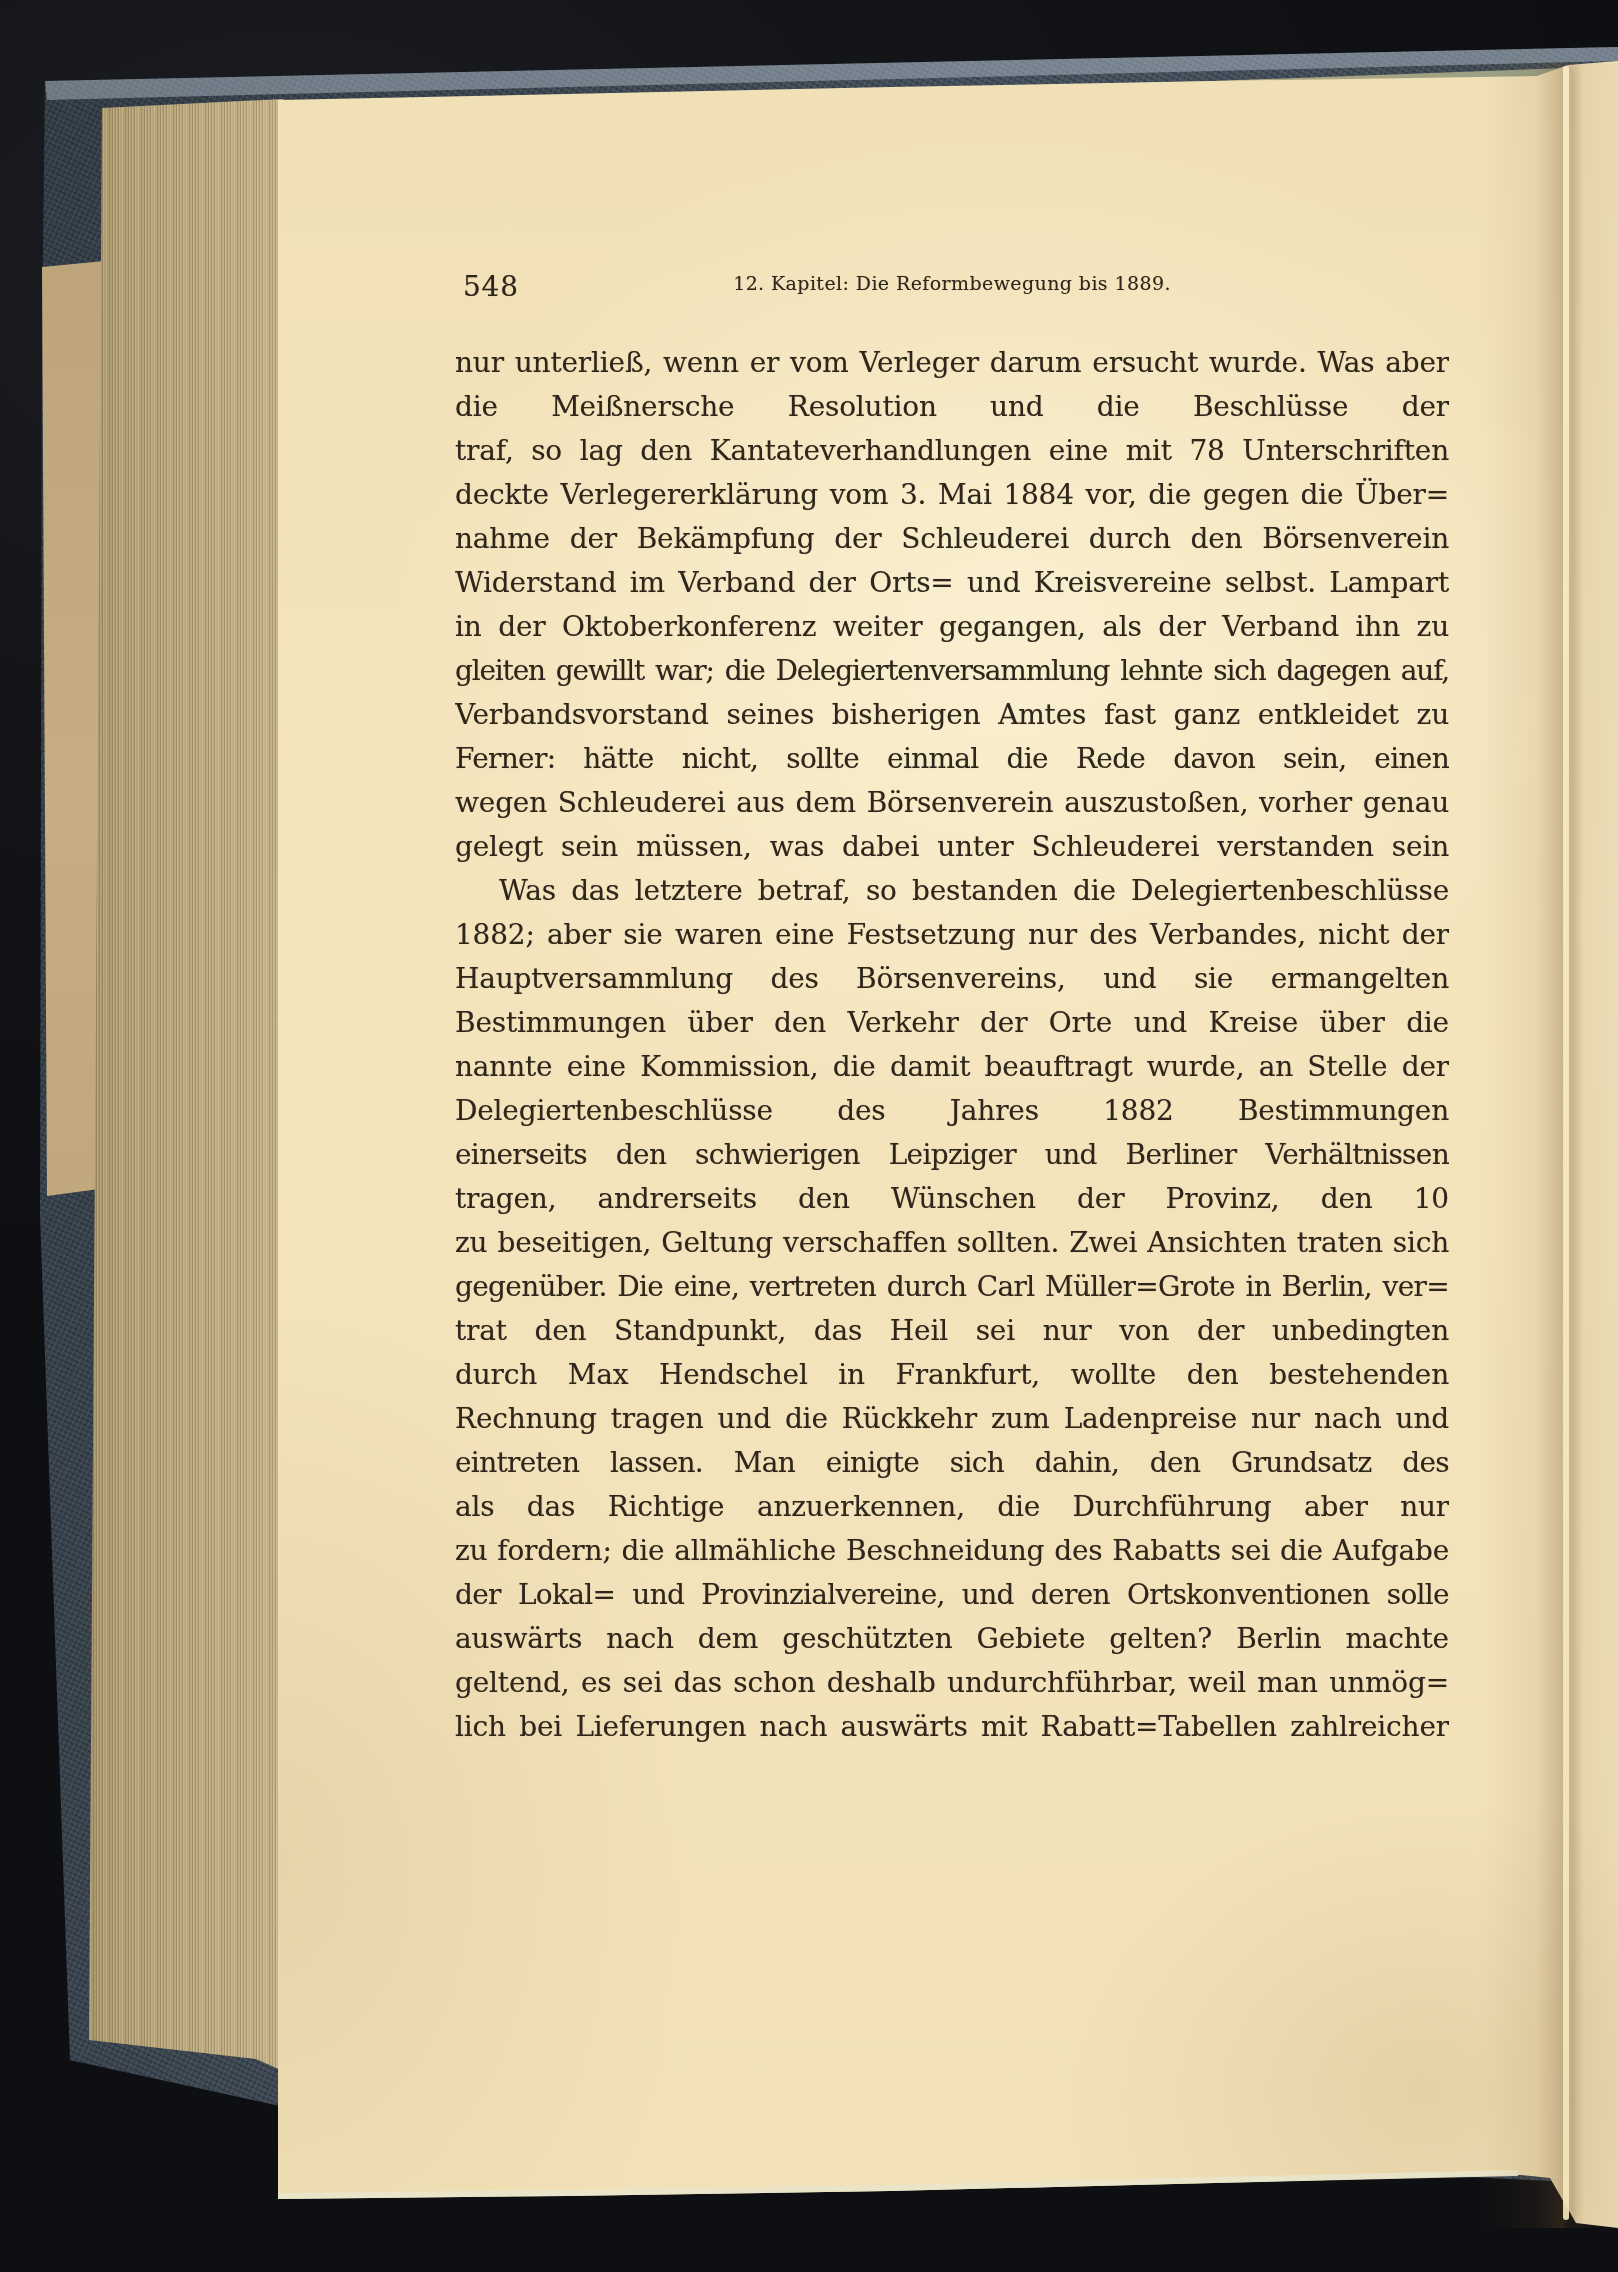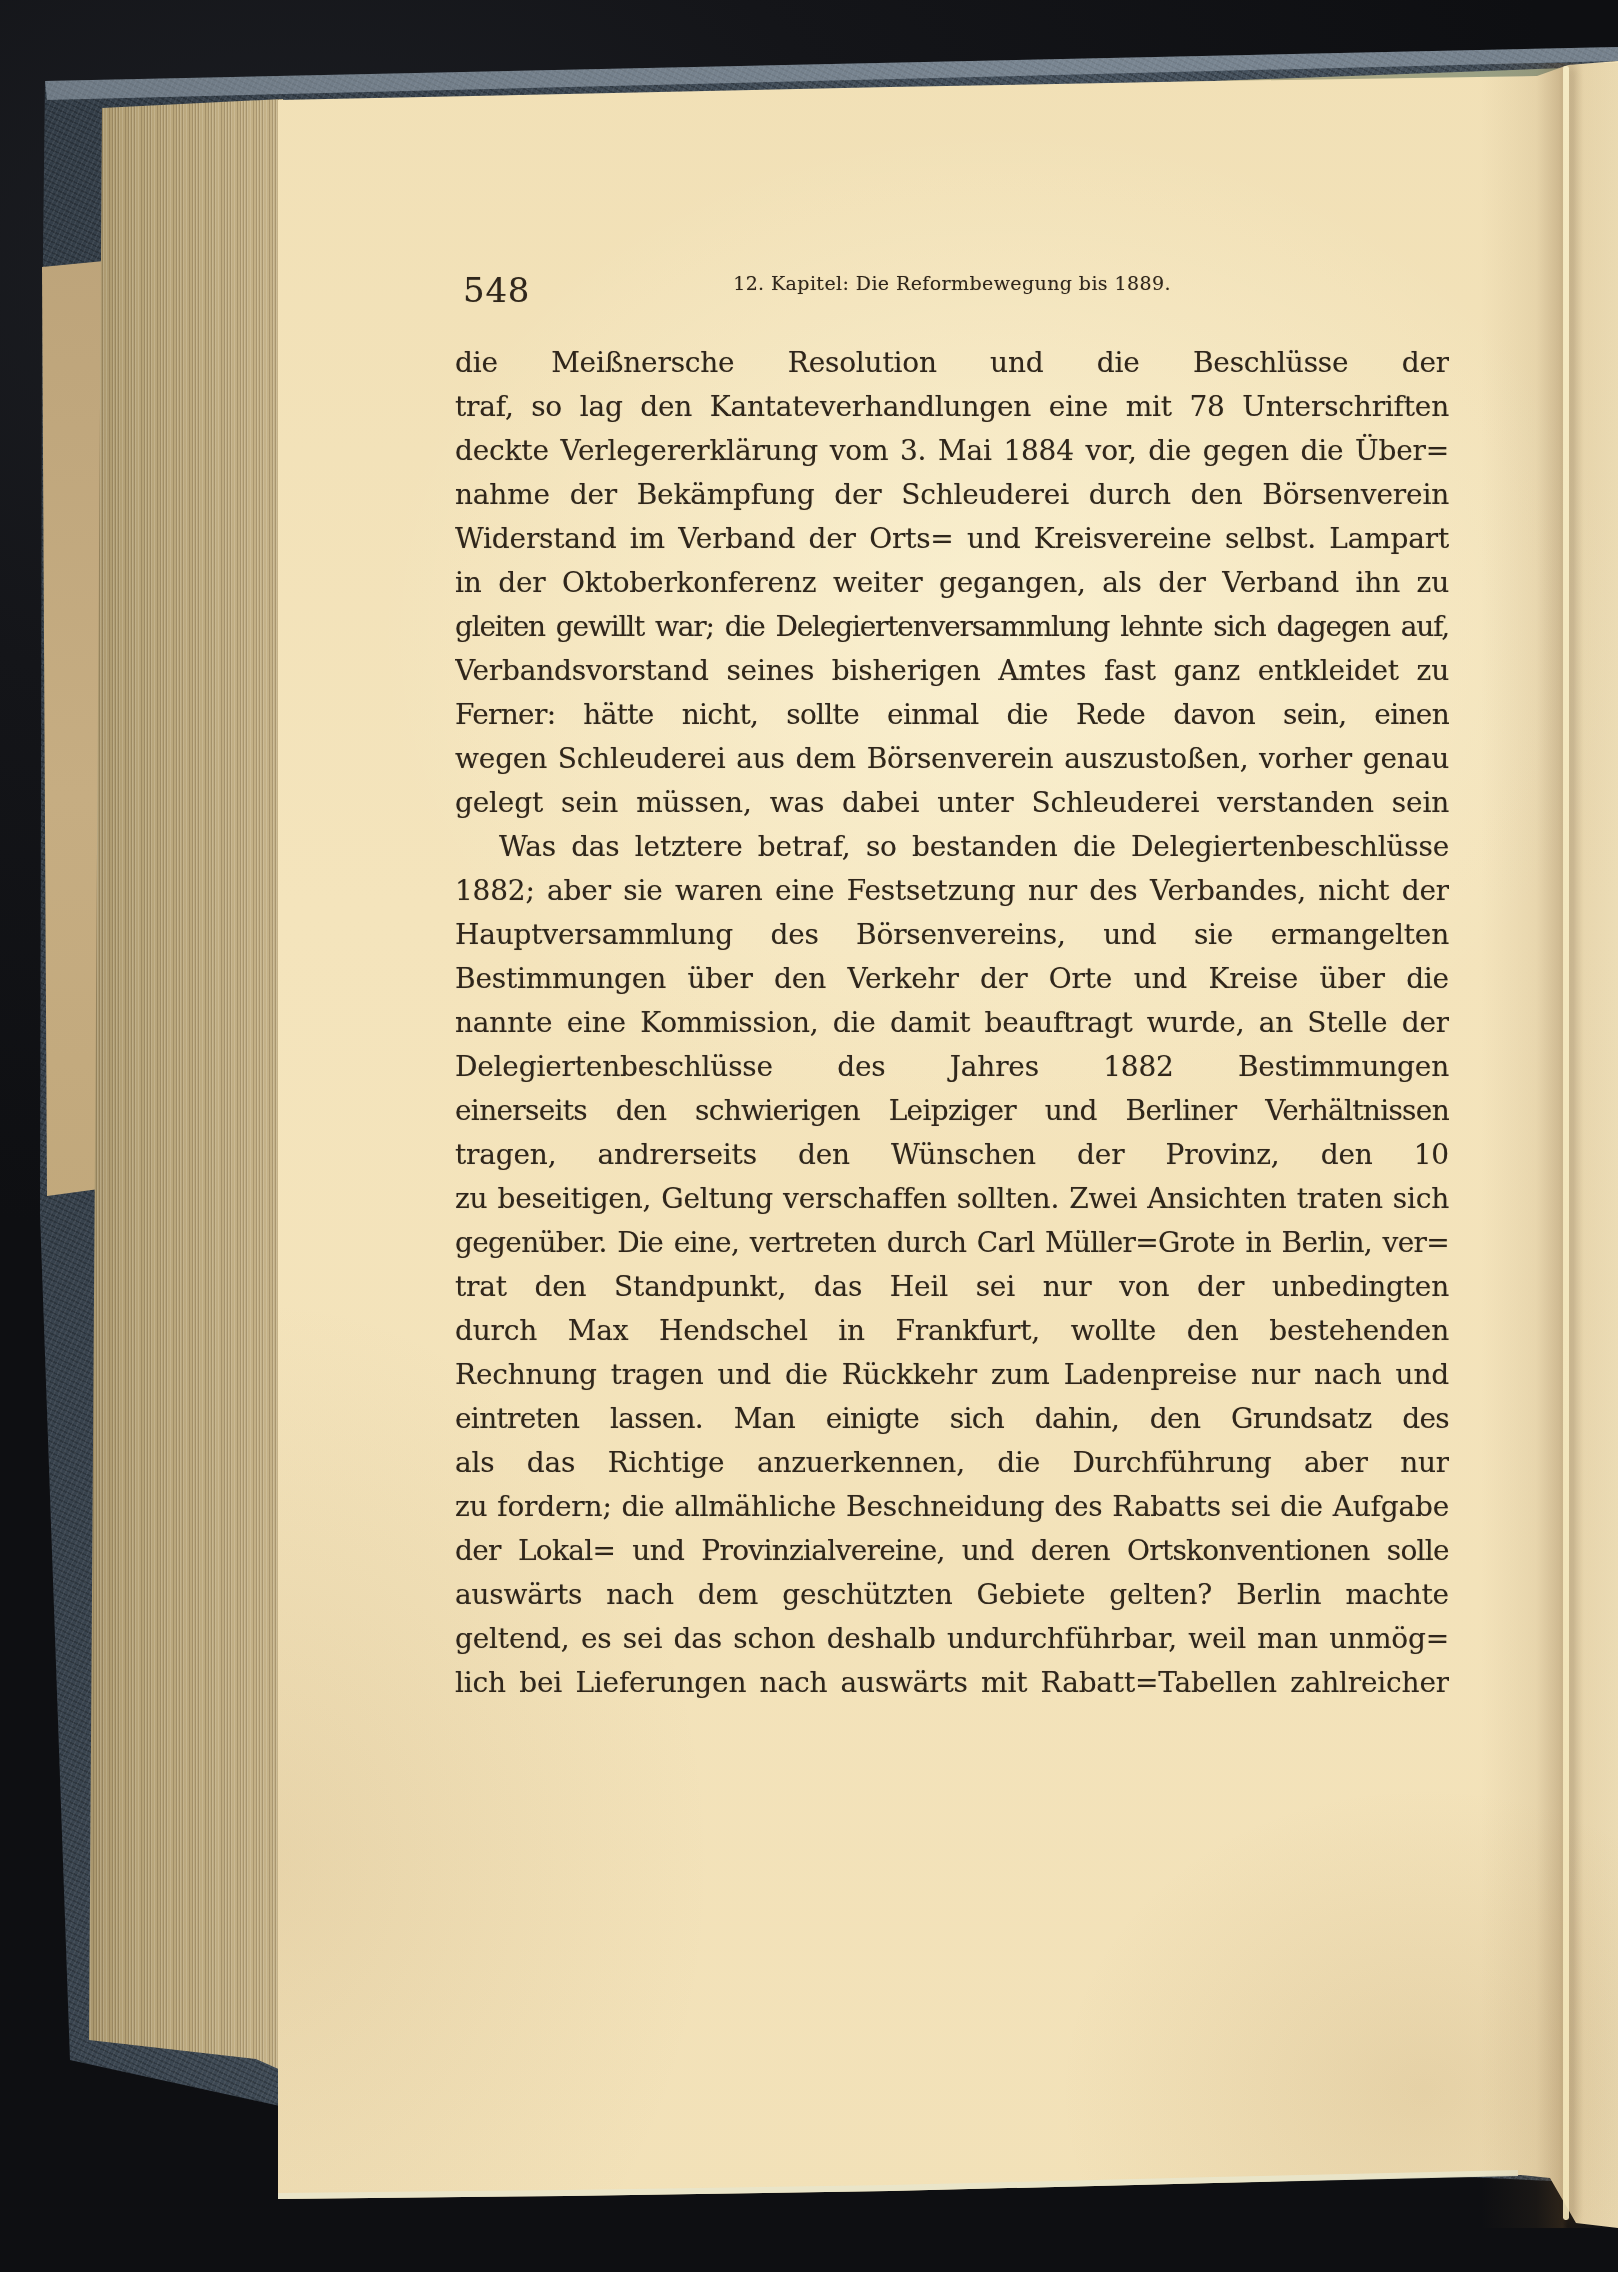--- a/index.html
+++ b/index.html
@@ -78,21 +78,21 @@
     position:absolute; left:1563px; top:66px; width:5.7px; height:2154px;
     background: linear-gradient(180deg, #f7edc7 0%, #f3e6bb 100%);
     box-shadow: 5.7px 0 9.7px rgba(95,70,40,0.35);
     opacity:.92; border-radius:2.4px;
   }
 
   
   .text-layer { position:absolute; left:455px; top:0; width:994px; color:#2f261b;
                 text-shadow: 0 0 0.8px rgba(47,38,27,0.35); }
   .header-row { position:absolute; top:272px; left:0; width:100%; height:39px; }
-  .page-num { position:absolute; left:8px; top:-1.6px; font-size:34px; letter-spacing:0.8px; }
+  .page-num { position:absolute; left:8px; top:-1.6px; font-size:28px; letter-spacing:0.8px; }
   .running-header { text-align:center; font-size:19px; letter-spacing:0.4px; }
   .body-lines { position:absolute; top:341px; left:0; width:100%; }
   .tline { height:44px; line-height:44px; font-size:28px;
            text-align:justify; text-align-last:justify; -moz-text-align-last:justify;
            overflow:hidden; white-space:normal; word-spacing:0.8px; letter-spacing:-0.2px; }
   .tline.indent { text-indent:44px; }
   .tline.tight  { letter-spacing:-1.2px; word-spacing:-1.2px; }
   .tline.snug   { letter-spacing:-0.7px; word-spacing:-0.4px; }
 </style>
 </head>
@@ -108,20 +108,21 @@
   <div class="layer bottom-edge"></div>
   <div class="gutter-shade"></div>
   <div class="gutter-line"></div>
 
   <div class="text-layer">
     <div class="header-row">
       <span class="page-num">548</span>
       <div class="running-header">12. Kapitel: Die Reformbewegung bis 1889.</div>
     </div>
     <div class="body-lines">
+      <div class="tline">nur unterließ, wenn er vom Verleger darum ersucht wurde. Was aber</div>
       <div class="tline">die Meißnersche Resolution und die Beschlüsse der Oktoberkonferenz be=</div>
       <div class="tline">traf, so lag den Kantateverhandlungen eine mit 78 Unterschriften be=</div>
       <div class="tline">deckte Verlegererklärung vom 3. Mai 1884 vor, die gegen die Über=</div>
       <div class="tline">nahme der Bekämpfung der Schleuderei durch den Börsenverein energisch</div>
       <div class="tline">Widerstand im Verband der Orts= und Kreisvereine selbst. Lampart war</div>
       <div class="tline">in der Oktoberkonferenz weiter gegangen, als der Verband ihn zu be=</div>
       <div class="tline tight">gleiten gewillt war; die Delegiertenversammlung lehnte sich dagegen auf, den</div>
       <div class="tline">Verbandsvorstand seines bisherigen Amtes fast ganz entkleidet zu sehen.</div>
       <div class="tline snug">Ferner: hätte nicht, sollte einmal die Rede davon sein, einen Buchhändler</div>
       <div class="tline">wegen Schleuderei aus dem Börsenverein auszustoßen, vorher genau fest=</div>

